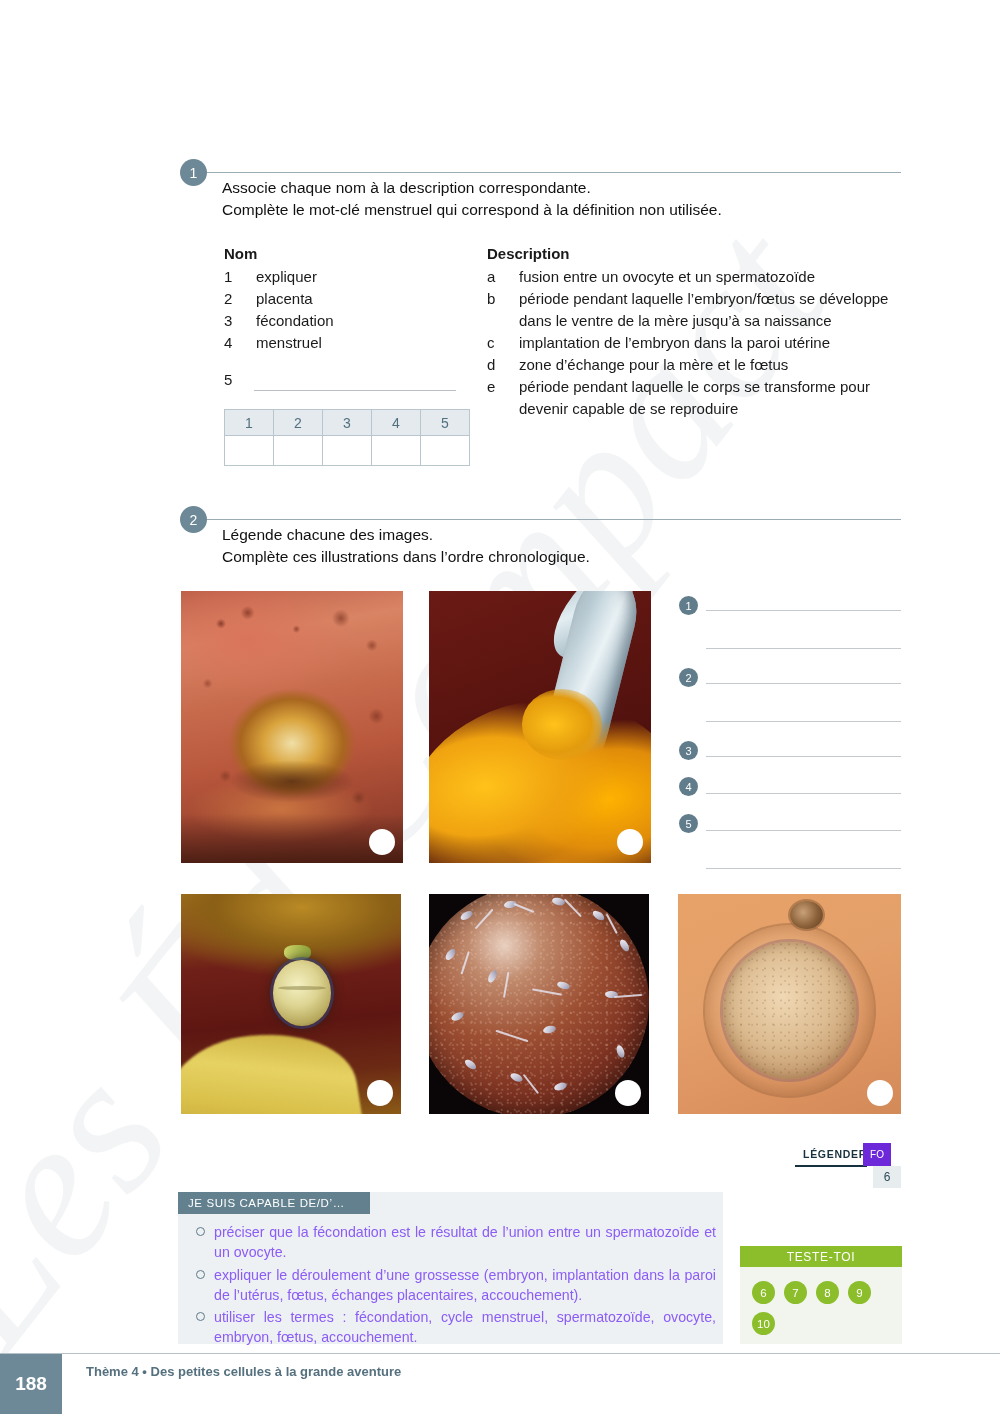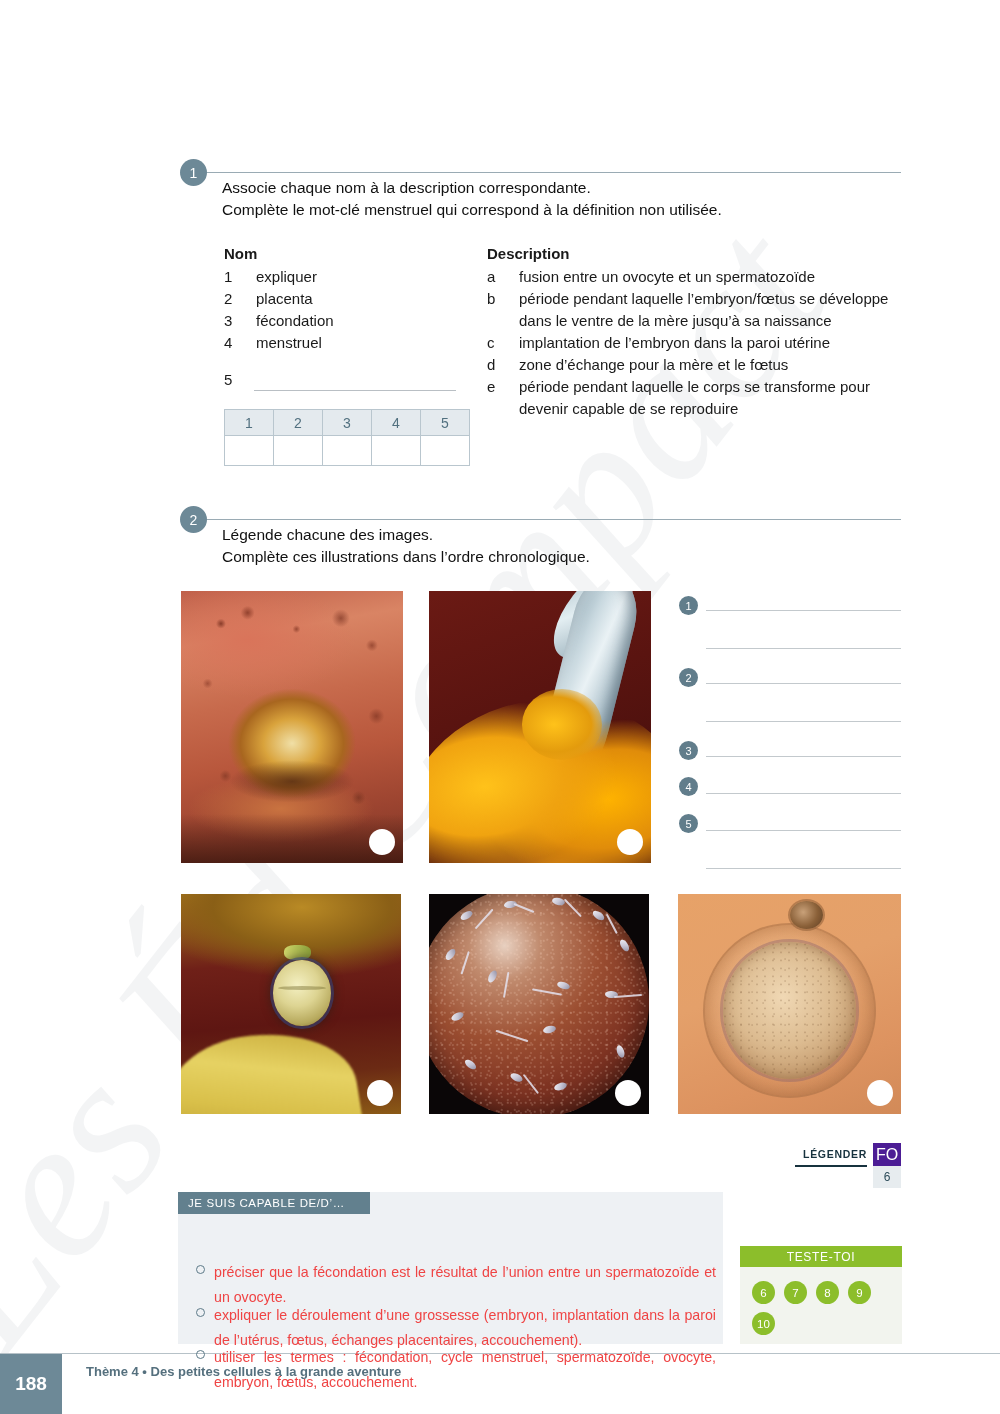--- a/index.html
+++ b/index.html
@@ -350,25 +350,25 @@
     white-space: nowrap;
   }
   #legender-badge .lg-rule {
     position: absolute;
     right: 34px; top: 22px;
     width: 72px; height: 1.5px;
     background: #17323e;
   }
   #legender-badge .lg-fo {
     position: absolute;
-    right: 0; top: 0;
+    right: 10px; top: 0;
     width: 28px; height: 23px;
-    background: #4c1d95;
+    background: #6d28d9;
     color: #fff;
-    font-size: 16px;
+    font-size: 10px;
     display: flex; align-items: center; justify-content: center;
   }
   #legender-badge .lg-num {
     position: absolute;
     right: 0; top: 23px;
     width: 28px; height: 22px;
     background: #e7ecef;
     color: #2d4c59;
     font-size: 12px;
     display: flex; align-items: center; justify-content: center;
@@ -392,26 +392,25 @@
     letter-spacing: .6px;
     display: flex; align-items: center;
     padding-left: 10px;
     z-index: 11;
   }
   .cap-item {
     position: absolute;
     left: 196px;
     width: 520px;
     font-size: 14.2px;
-    line-height: 25px;
-    color: #ef4444;
+    line-height: 20px;
+    color: #8b5cf6;
     z-index: 11;
     text-align: justify;
     padding-left: 18px;
-    margin-top: 38px;
   }
   .cap-item .bullet {
     position: absolute;
     left: 0; top: 5px;
     width: 9px; height: 9px;
     border: 1px solid #5d7a88;
     border-radius: 50%;
   }
 
   

